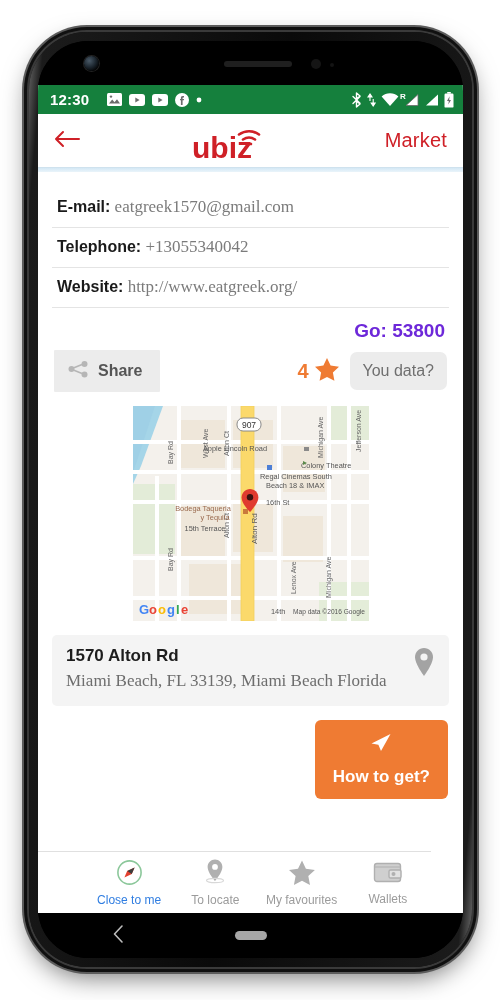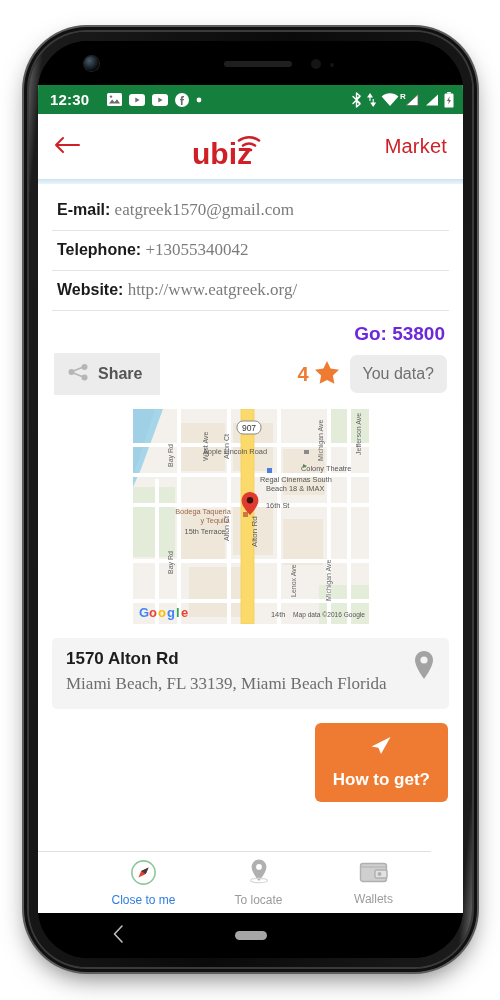--- a/index.html
+++ b/index.html
@@ -96,21 +96,21 @@
   #status-time {
     font-size: 15px; font-weight: 700; letter-spacing: .2px;
     margin-right: 11px;
   }
   .sb-icons-left { display: flex; align-items: center; gap: 7px; flex: 1; }
   .sb-icons-right { display: flex; align-items: center; gap: 5px; }
   .sb-ico { display: inline-flex; align-items: center; justify-content: center; }
 
   
   #app-bar {
-    height: 65px; background: #fff;
+    height: 53px; background: #fff;
     display: flex; align-items: center;
     padding: 0 16px;
     position: relative;
   }
   #back-arrow { width: 30px; cursor: pointer; }
   #logo-wrap { flex: 1; display: flex; justify-content: center; align-items: center; }
   #market-btn {
     color: #cf2027; font-size: 20px; letter-spacing: .2px;
     cursor: pointer; white-space: nowrap;
   }
@@ -123,21 +123,21 @@
   
   #content {
     height: 746px;
     background: #fff;
     padding: 0 14px;
     overflow: hidden;
     position: relative;
   }
 
   
-  #info-card { padding-top: 7px; }
+  #info-card { padding-top: 16px; }
   .info-row {
     padding: 9px 5px 10px 5px;
     border-bottom: 1px solid #e4e4e4;
     font-size: 17px;
     color: #7b7b7b;
     font-family: "Liberation Serif", serif;
     white-space: nowrap;
     overflow: hidden;
   }
   .info-row .lbl {
@@ -525,20 +525,28 @@
             <svg width="26" height="28" viewBox="0 0 26 28">
               <path d="M13 1.5c-4.1 0-7.4 3.3-7.4 7.4 0 5.6 7.4 14 7.4 14s7.4-8.4 7.4-14c0-4.1-3.3-7.4-7.4-7.4z" fill="#b0b0b0"></path>
               <circle cx="13" cy="8.9" r="2.9" fill="#fff"></circle>
               <ellipse cx="13" cy="22.5" rx="8.5" ry="2.2" fill="none" stroke="#d8d8d8" stroke-width="1.2"></ellipse>
             </svg>
           </span>
           <span class="tab-label">To locate</span>
         </div>
         <div class="tab">
           <span>
+            <svg width="28" height="27" viewBox="0 0 28 27">
+              <path d="M14 1.5l3.9 8.2 9 1.2-6.6 6.2 1.7 8.9L14 21.7 5.9 26l1.7-8.9L1 10.9l9-1.2z" fill="#b0b0b0"></path>
+            </svg>
+          </span>
+          <span class="tab-label">My favourites</span>
+        </div>
+        <div class="tab">
+          <span>
             <svg width="30" height="26" viewBox="0 0 30 26">
               <rect x="1.5" y="4.5" width="26" height="18" rx="2.5" fill="#cfcfcf" stroke="#b0b0b0" stroke-width="1.4"></rect>
               <path d="M1.5 8h26" stroke="#b0b0b0" stroke-width="1.2"></path>
               <rect x="16" y="11" width="12" height="8" rx="1.6" fill="#e2e2e2" stroke="#b0b0b0" stroke-width="1.4"></rect>
               <circle cx="20.5" cy="15" r="2" fill="#b0b0b0"></circle>
             </svg>
           </span>
           <span class="tab-label">Wallets</span>
         </div>
       </div>

